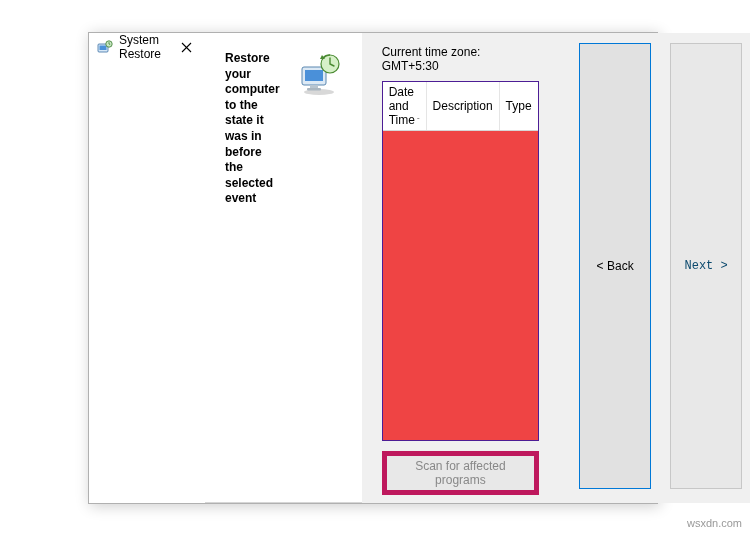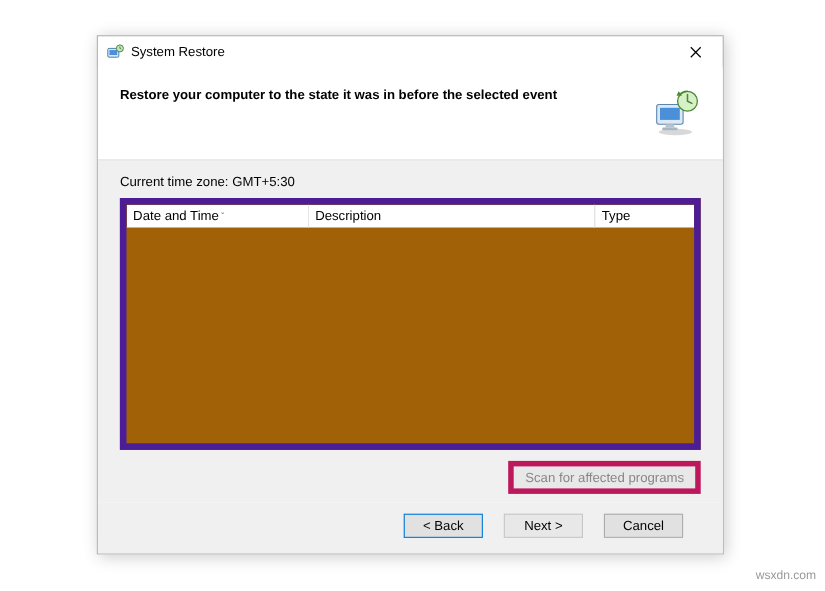--- a/index.html
+++ b/index.html
@@ -14,21 +14,21 @@
     .window {
       position: absolute;
       left: 88px;
       top: 32px;
       width: 570px;
       height: 472px;
       background: #fff;
       border: 1px solid #b0b0b0;
       box-shadow: 2px 2px 14px rgba(0,0,0,0.2);
       display: flex;
-      flex-direction: column;
+      flex-direction: row;
     }
     .titlebar {
       height: 28px;
       display: flex;
       align-items: center;
       padding: 0 6px 0 8px;
     }
     .titlebar-icon {
       width: 16px;
       height: 16px;
@@ -75,22 +75,22 @@
       display: flex;
       flex-direction: column;
     }
     .timezone {
       font-size: 12px;
       color: #000;
       margin-bottom: 8px;
     }
     .table-wrap {
       flex: 1;
-      border: 6px solid #4c1d95;
-      background: #a16207;
+      border: 1px solid #4c1d95;
+      background: #ef4444;
       overflow: hidden;
     }
     table {
       width: 100%;
       border-collapse: collapse;
       font-size: 12px;
     }
     thead th {
       text-align: left;
       font-weight: normal;
@@ -126,23 +126,24 @@
       font-size: 12px;
       font-family: inherit;
       background: #e1e1e1;
       border: 1px solid #adadad;
       padding: 3px 12px;
       min-width: 72px;
       text-align: center;
       cursor: default;
     }
     .btn-disabled {
-      color: #000000;
+      color: #0c4a6e;
       background: #e8e8e8;
       border-color: #c7c7c7;
+      font-family: Liberation Mono, monospace;
     }
     .btn-scan {
       padding: 3px 10px;
       color: #888;
       background: #e8e8e8;
       border: 5px solid #be185d;
     }
     .btn-primary {
       border: 1.5px solid #0078d7;
       background: #e1e1e1;

